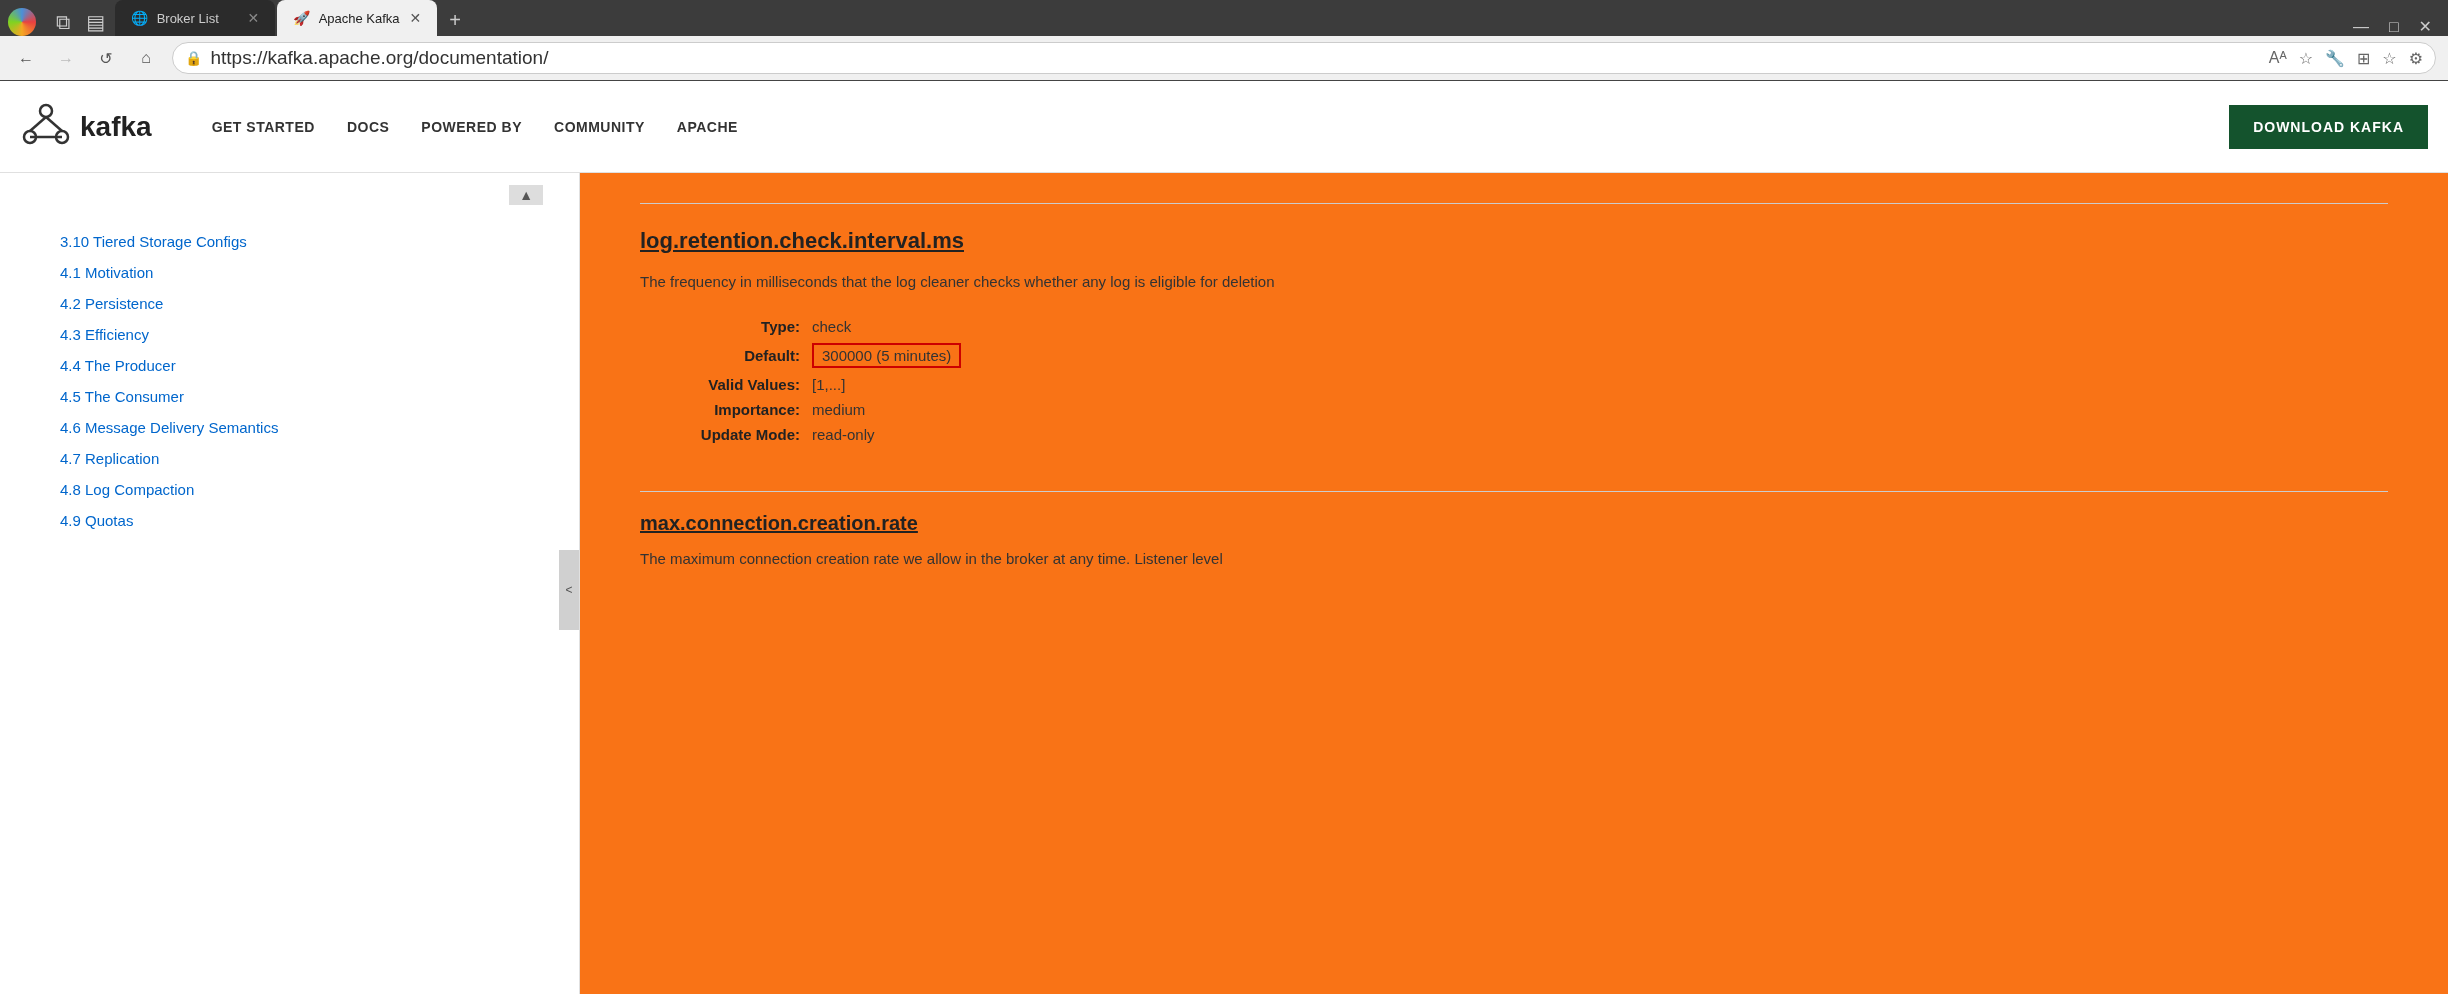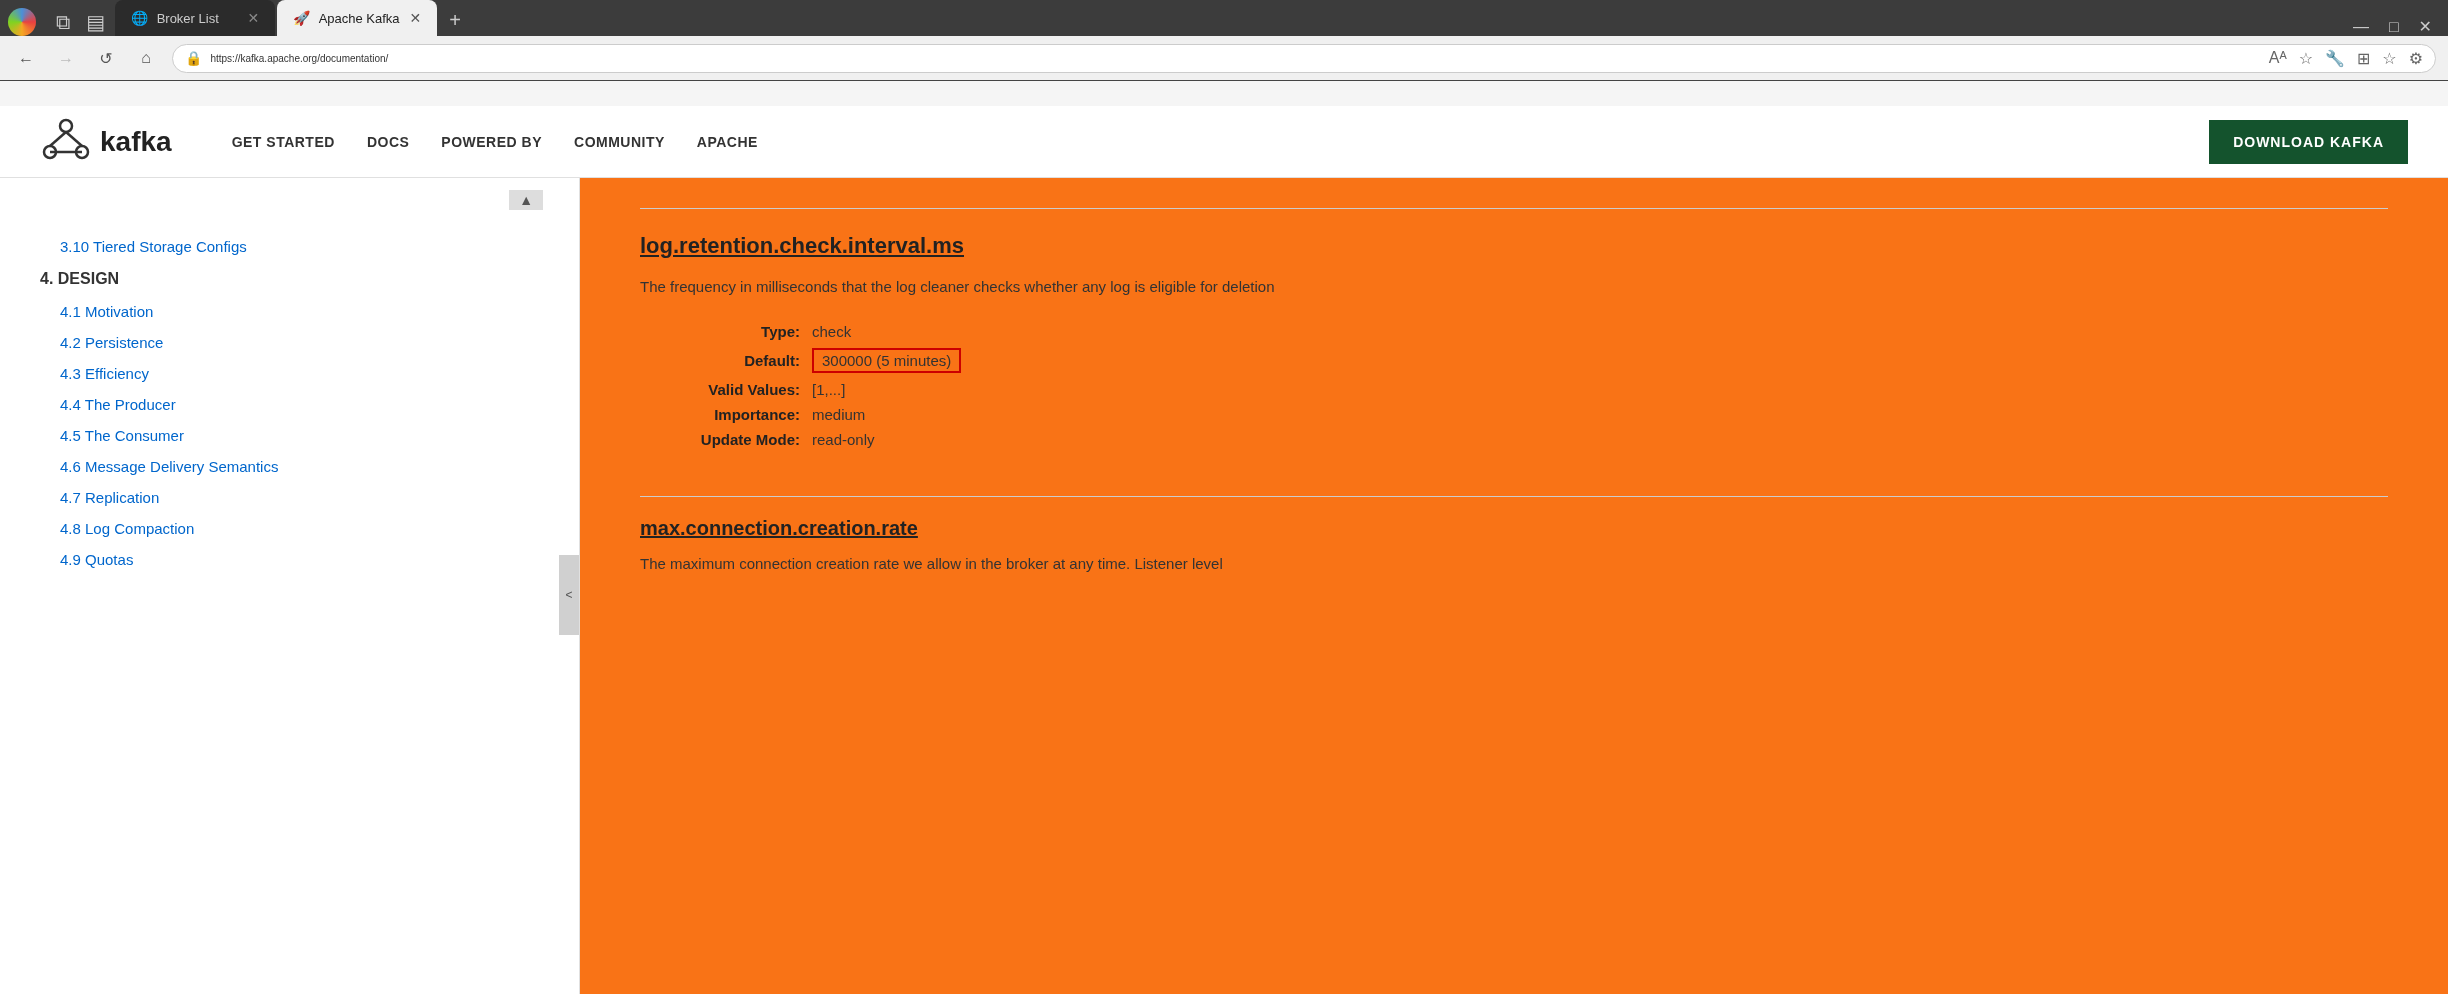--- a/index.html
+++ b/index.html
@@ -86,25 +86,24 @@
     
     .page-wrapper {
       background: white;
       min-height: 800px;
     }
 
     
     .navbar {
       display: flex;
       align-items: center;
-      padding: 0 40px;
-      height: 72px;
+      padding: 0 20px;
+      height: 92px;
       border-bottom: 1px solid #e0e0e0;
       background: white;
-      margin-top: 25px;
     }
     .logo {
       display: flex;
       align-items: center;
       gap: 8px;
       font-size: 28px;
       font-weight: bold;
       color: #222;
       margin-right: 60px;
     }
@@ -319,21 +318,21 @@
   </div>
 
   <div class="address-bar">
     <div class="nav-btn">←</div>
     <div class="nav-btn" style="color:#bbb;">→</div>
     <div class="nav-btn">↺</div>
     <div class="nav-btn">⌂</div>
 
     <div class="url-bar">
       <span style="color:#666;font-size:14px;">🔒</span>
-      <span style="font-size:10px;color:#333;">https://kafka.apache.org/documentation/</span>
+      <span style="font-size:19px;color:#333;">https://kafka.apache.org/documentation/</span>
       <div class="url-bar-icons">
         <span style="color:#666;font-size:16px;cursor:pointer;">Aᴬ</span>
         <span style="color:#666;font-size:16px;cursor:pointer;">☆</span>
         <span style="color:#666;font-size:16px;cursor:pointer;">🔧</span>
         <span style="color:#666;font-size:16px;cursor:pointer;">⊞</span>
         <span style="color:#666;font-size:16px;cursor:pointer;">☆</span>
         <span style="color:#666;font-size:16px;cursor:pointer;">⚙</span>
       </div>
     </div>
   </div>
@@ -369,21 +368,20 @@
   <div class="main-layout">
 
     <div class="sidebar">
 
       <div style="position:absolute;top:12px;right:24px;z-index:10;">
         <div class="sidebar-scroll-btn" style="background:#ddd;padding:2px 10px;font-size:14px;">▲</div>
       </div>
 
       <a class="sidebar-link" style="padding-top:40px;">3.10 Tiered Storage Configs</a>
 
-      <div class="sidebar-section-header">4. DESIGN</div>
 
       <a class="sidebar-link">4.1 Motivation</a>
       <a class="sidebar-link">4.2 Persistence</a>
       <a class="sidebar-link">4.3 Efficiency</a>
       <a class="sidebar-link">4.4 The Producer</a>
       <a class="sidebar-link">4.5 The Consumer</a>
       <a class="sidebar-link">4.6 Message Delivery Semantics</a>
       <a class="sidebar-link">4.7 Replication</a>
       <a class="sidebar-link">4.8 Log Compaction</a>
       <a class="sidebar-link">4.9 Quotas</a>

